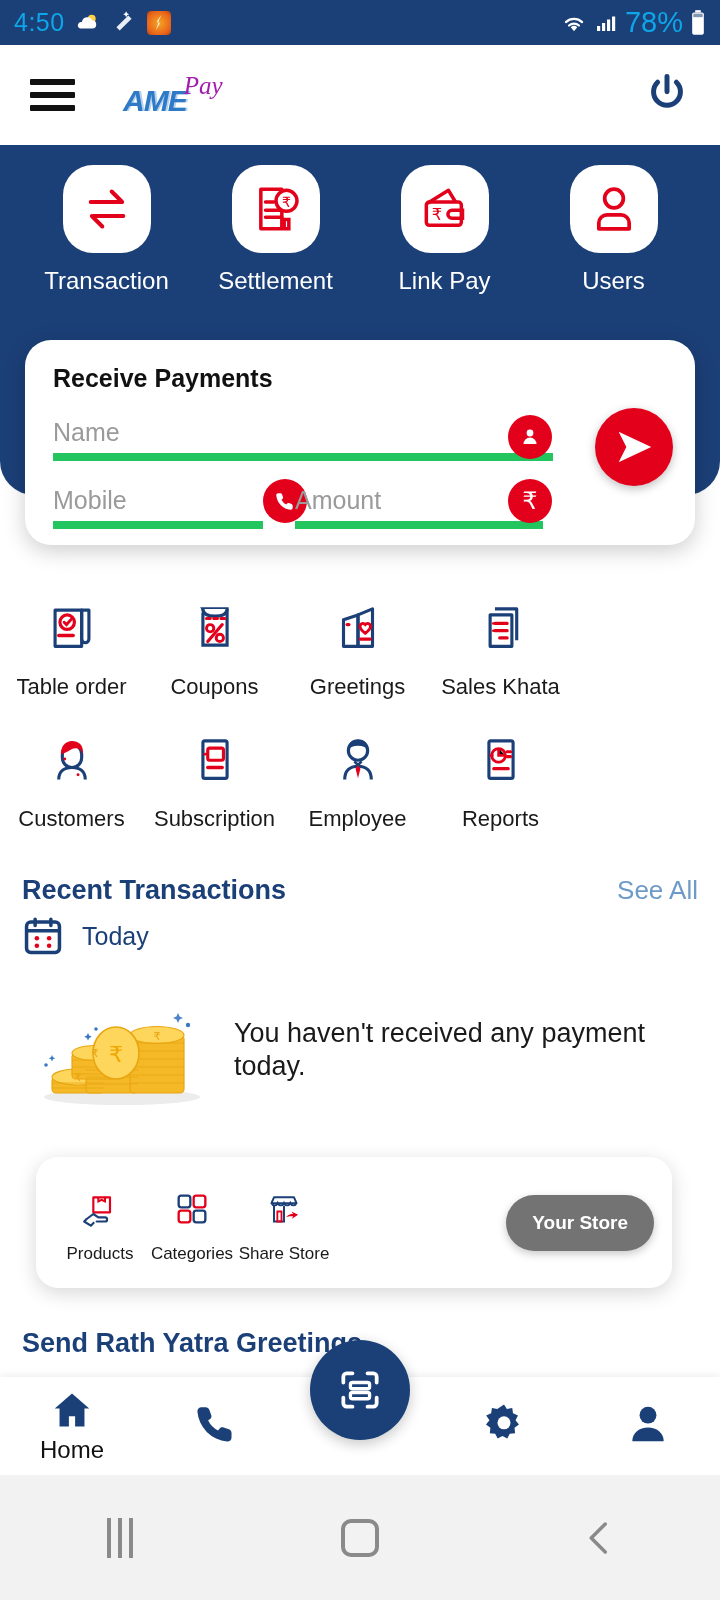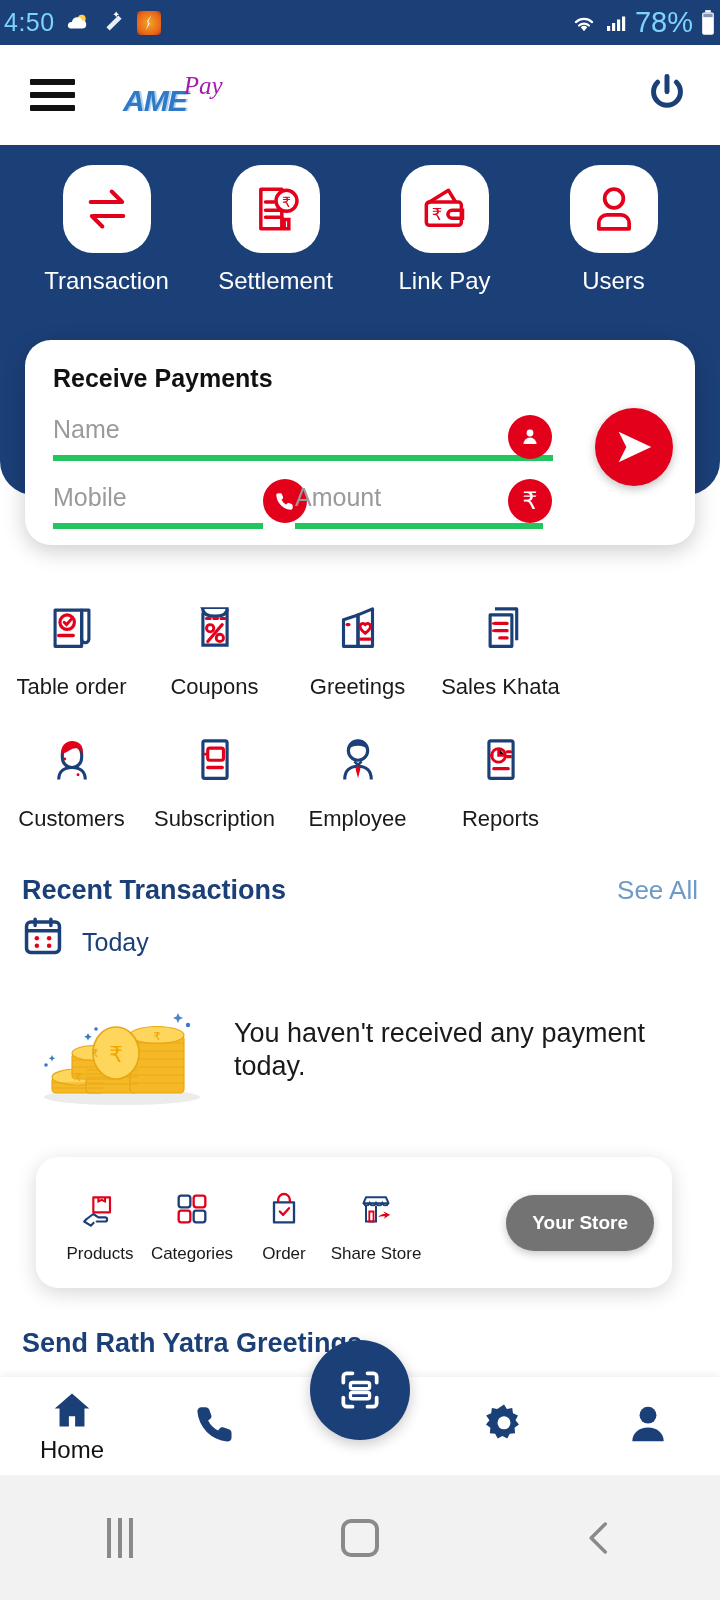--- a/index.html
+++ b/index.html
@@ -9,21 +9,21 @@
     background:#ffffff;
     overflow:hidden;
     position:relative;
   }
   .phone { position:relative; width:720px; height:1600px; background:#fff; overflow:hidden; }
 
   
   .statusbar{
     position:absolute; top:0; left:0; width:720px; height:45px;
     background:#1b3f77; display:flex; align-items:center;
-    padding:0 4px; color:#7dd3fc;
+    padding:0 14px; color:#0ea5e9;
   }
   .sb-left{ display:flex; align-items:center; gap:10px; }
   .sb-time{ font-size:25px; font-weight:400; letter-spacing:.5px; }
   .sb-right{ margin-left:auto; display:flex; align-items:center; gap:7px; }
   .sb-pct{ font-size:29px; font-weight:400; }
   .appicon{ width:24px;height:24px;border-radius:4px;
     background:radial-gradient(circle at 50% 50%, #f5a623 0%, #e8641a 70%, #b23a10 100%);
     display:inline-block; position:relative; }
   .appicon:after{content:"";position:absolute;left:9px;top:4px;width:6px;height:16px;
     background:#fff;clip-path:polygon(100% 0,30% 55%,70% 55%,0 100%,55% 45%,18% 45%);}
@@ -67,21 +67,21 @@
 
   
   .receive-card{
     position:absolute; top:340px; left:25px; width:670px; height:205px;
     background:#fff; border-radius:26px;
     box-shadow:0 6px 22px rgba(0,0,0,.20);
     padding:24px 28px 0 28px;
   }
   .rc-title{ font-size:25px; font-weight:bold; color:#111; }
   .rc-row{ position:relative; margin-top:22px; display:flex; align-items:flex-end;}
-  .field{ position:relative; border-bottom:6px solid #22c55e; height:46px; display:flex; align-items:flex-start;}
+  .field{ position:relative; border-bottom:8px solid #22c55e; height:46px; display:flex; align-items:center;}
   .field input{
     border:none; outline:none; background:transparent; width:100%;
     font-size:25px; color:#333; font-family:"Liberation Sans",sans-serif;
     padding-bottom:4px;
   }
   .field input::placeholder{ color:#9a9a9a; }
   .pill{
     position:absolute; width:44px; height:44px; border-radius:50%;
     background:#e3001b; display:flex; align-items:center; justify-content:center;
   }
@@ -100,21 +100,21 @@
   .tile-ico{ height:78px; display:flex; align-items:center; justify-content:center; }
   .tile-lbl{ margin-top:8px; font-size:22px; color:#1a1a1a; }
 
   
   .rt-head{
     position:absolute; top:875px; left:0; width:720px; padding:0 22px;
     display:flex; align-items:center;
   }
   .rt-title{ font-size:27px; font-weight:bold; color:#1b3f77; }
   .rt-seeall{ margin-left:auto; font-size:26px; color:#6e9ac8; cursor:pointer;}
-  .rt-today{ position:absolute; top:915px; left:22px; display:flex; align-items:flex-end; gap:18px;}
+  .rt-today{ position:absolute; top:915px; left:22px; display:flex; align-items:center; gap:18px;}
   .rt-today-lbl{ font-size:25px; color:#1b3f77; }
 
   .empty{
     position:absolute; top:995px; left:0; width:720px;
     display:flex; align-items:center; padding:0 30px;
   }
   .coins{ width:190px; height:110px; position:relative; flex:none; }
   .empty-txt{ margin-left:14px; font-size:27px; color:#1a1a1a; line-height:1.22; }
 
   
@@ -501,30 +501,20 @@
         <svg width="40" height="40" viewBox="0 0 48 48">
           <rect x="8" y="8" width="14" height="14" rx="3" stroke="#1b3f77" stroke-width="2.8" fill="none"></rect>
           <rect x="26" y="8" width="14" height="14" rx="3" stroke="#e3001b" stroke-width="2.8" fill="none"></rect>
           <rect x="8" y="26" width="14" height="14" rx="3" stroke="#e3001b" stroke-width="2.8" fill="none"></rect>
           <rect x="26" y="26" width="14" height="14" rx="3" stroke="#1b3f77" stroke-width="2.8" fill="none"></rect>
         </svg>
       </div>
       <div class="st-lbl">Categories</div>
     </div>
 
-    <div class="st-item">
-      <div class="st-ico">
-        <svg width="40" height="40" viewBox="0 0 48 48">
-          <path d="M12 16h24v24H12z" stroke="#1b3f77" stroke-width="2.8" fill="none" stroke-linejoin="round"></path>
-          <path d="M17 16v-3a7 7 0 0 1 14 0v3" stroke="#e3001b" stroke-width="2.8" fill="none"></path>
-          <path d="M19 27l4 4 7-8" stroke="#e3001b" stroke-width="2.8" fill="none" stroke-linecap="round" stroke-linejoin="round"></path>
-        </svg>
-      </div>
-      <div class="st-lbl">Order</div>
-    </div>
 
     <div class="st-item">
       <div class="st-ico">
         <svg width="40" height="40" viewBox="0 0 48 48">
           <path d="M9 17l3-7h24l3 7z" stroke="#1b3f77" stroke-width="2.4" fill="none" stroke-linejoin="round"></path>
           <path d="M9 17a4 4 0 0 0 7.5 0 4 4 0 0 0 7.5 0 4 4 0 0 0 7.5 0 4 4 0 0 0 7.5 0" stroke="#1b3f77" stroke-width="2.2" fill="none"></path>
           <path d="M12 20v19h12V20" stroke="#1b3f77" stroke-width="2.4" fill="none"></path>
           <path d="M16 27h5v12h-5z" stroke="#e3001b" stroke-width="2.2" fill="none"></path>
           <path d="M26 34c5-5 9-4 9-4l-2-3 8 4-8 5 2-3s-4-1-9 1z" fill="#e3001b"></path>
         </svg>

